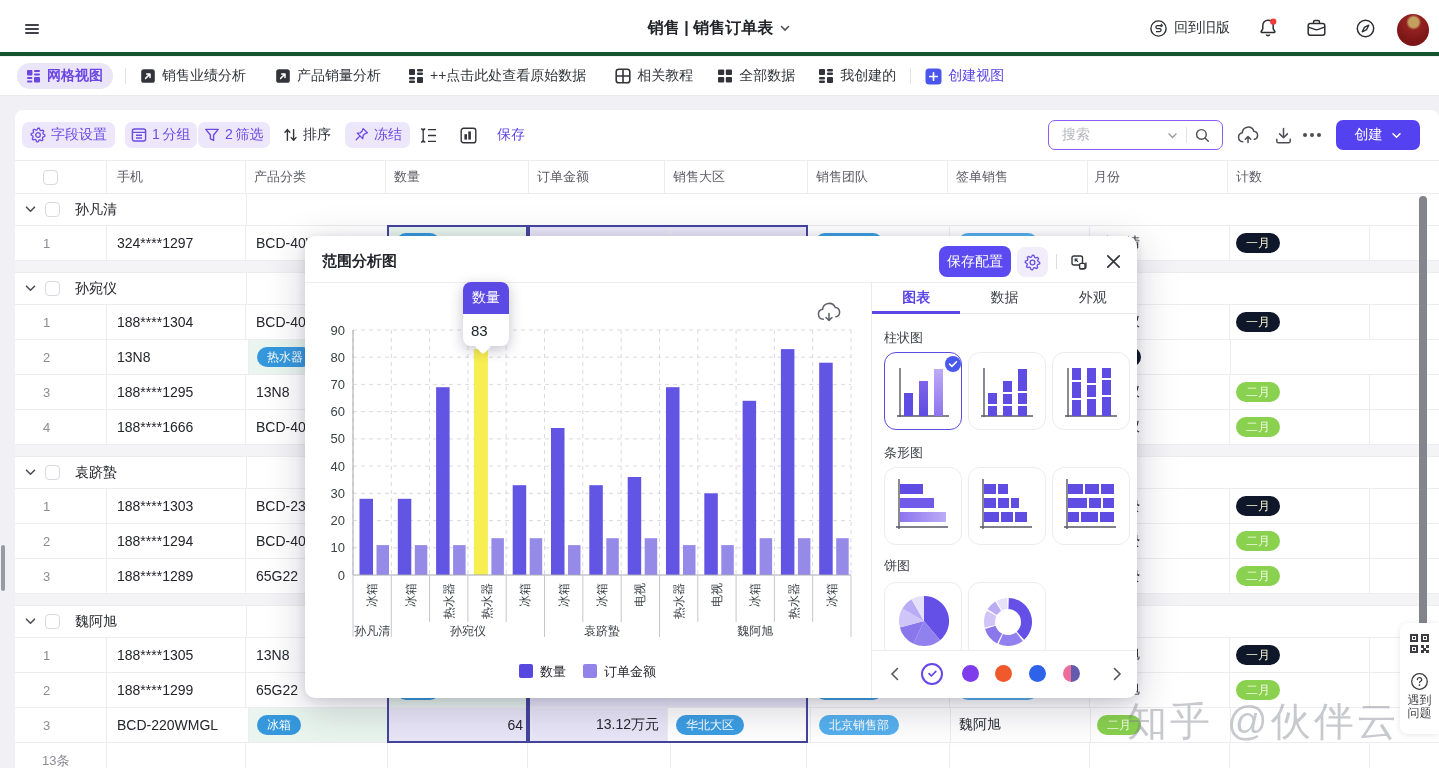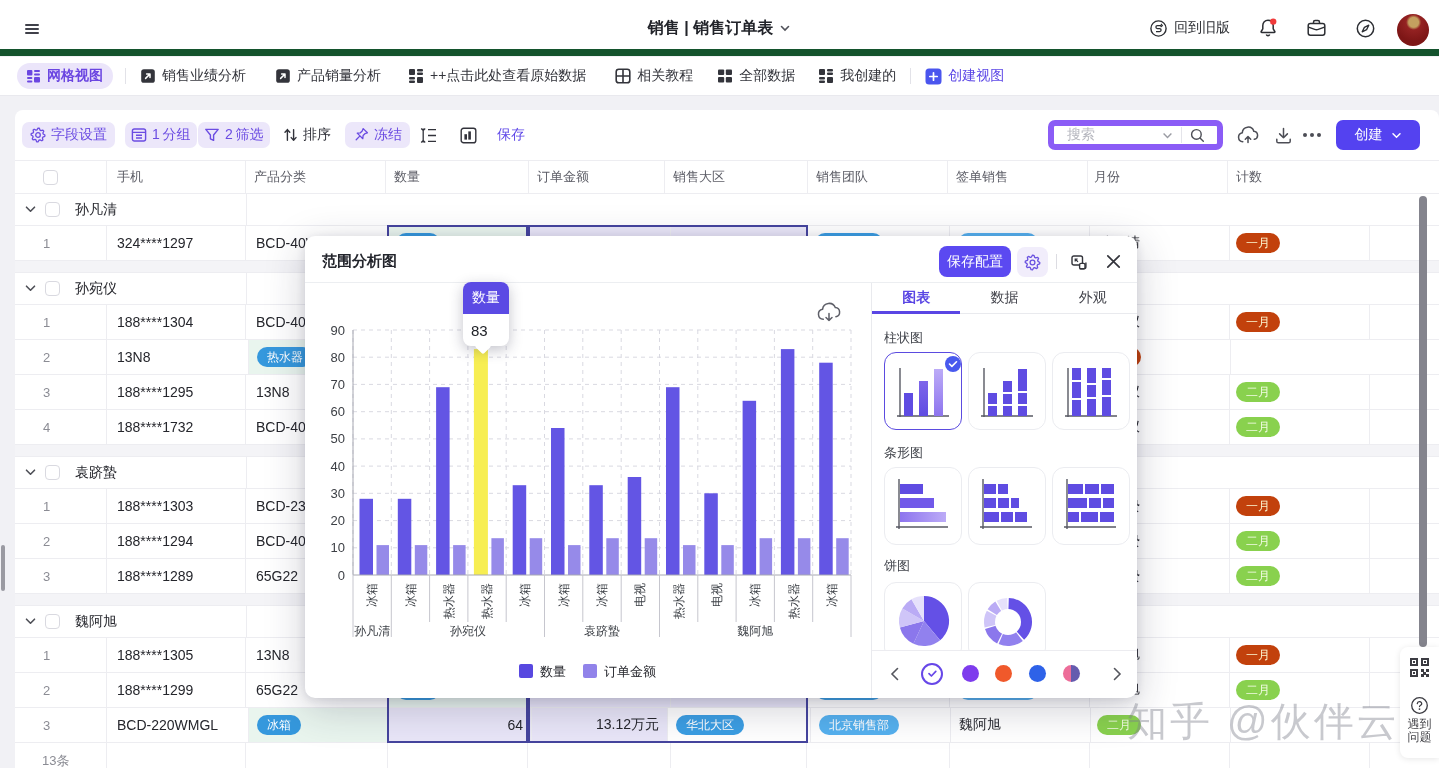--- a/index.html
+++ b/index.html
@@ -1,20 +1,20 @@
 <!DOCTYPE html>
 <html lang="zh"><head>
 <meta charset="utf-8">
 <title>销售订单表</title>
 <style>
 * { margin:0; padding:0; box-sizing:border-box; }
 html,body { width:1439px; height:768px; overflow:hidden; font-family:"Liberation Sans",sans-serif; background:#f1f1f5; }
 
 
-#topbar { position:absolute; left:0; top:0; width:1439px; height:56px; background:#fff; border-bottom:7px solid #14532d; z-index:5; }
+#topbar { position:absolute; left:0; top:0; width:1439px; height:56px; background:#fff; border-bottom:4px solid #14532d; z-index:5; }
 #hamb { position:absolute; left:25px; top:24px; width:14px; height:10px; }
 #hamb i { display:block; height:2px; background:#40414a; border-radius:1px; margin-bottom:2px; }
 #title { position:absolute; left:0; right:0; top:0; height:56px; display:flex; align-items:center; justify-content:center; font-size:16px; font-weight:bold; color:#22242a; gap:6px; }
 .tb-ic { position:absolute; top:0; height:56px; display:flex; align-items:center; color:#2c2e33; }
 #back-old { left:1150px; gap:7px; font-size:14px; }
 #avatar { position:absolute; left:1397px; top:14px; width:32px; height:32px; border-radius:50%; background:radial-gradient(circle at 52% 26%, #c4a05f 0 17%, #942222 26%, #7d1616 65%); overflow:hidden; }
 
 
 #tabsbar { position:absolute; left:0; top:57px; width:1439px; height:39px; background:#fff; border-bottom:1px solid #e9e9ee; display:flex; align-items:center; z-index:4; font-size:14px; color:#33343b; }
 .tab { display:flex; align-items:center; gap:6px; white-space:nowrap; }
@@ -47,21 +47,21 @@
 #thead .cell { color:#5c5d66; font-size:13px; }
 #tbody { position:absolute; left:0; top:84px; }
 .drow { border-bottom:1px solid #ededf1; height:35px; }
 .grow { border-bottom:1px solid #ededf1; height:32px; }
 .srow { height:12px; background:#f4f4f7; border-bottom:1px solid #ededf1; }
 .grow .gcell { display:flex; align-items:center; width:1424px; height:100%; font-size:14px; color:#25262c; }
 .tint-g { background:#e9f5ee; }
 .tint-p { background:#e9e6f8; }
 .checkbox { width:15px; height:15px; border:1px solid #d9d9e0; border-radius:4px; background:#fff; }
 .pillm { display:inline-flex; align-items:center; justify-content:center; height:20px; padding:0 10px; border-radius:10px; color:#fff; font-size:12px; }
-.pm-y { background:#c2410c; color:#fcf8d2; }
+.pm-y { background:#0f172a; color:#fcf8d2; }
 .pm-g { background:#89d14e; color:#f2fbe4; }
 .pm-b1 { background:#3b9ee3; }
 .pm-b2 { background:#55b1ef; }
 .pm-t { background:#3598dd; }
 
 
 #selg { position:absolute; left:372px; top:115px; width:141px; height:518px; border:2px solid #45449e; z-index:3; pointer-events:none; }
 #selp { position:absolute; left:513px; top:115px; width:280px; height:518px; border:2px solid #45449e; z-index:3; pointer-events:none; }
 
 
@@ -79,21 +79,21 @@
 .mtab.act { color:#5a46e4; font-weight:bold; }
 .mtab.act:after { content:""; position:absolute; left:0; right:0; bottom:-1px; height:3px; background:#5a46e4; }
 .seclab { position:absolute; font-size:13px; color:#42454c; }
 .card { position:absolute; width:78px; height:78px; border:1px solid #ebecf0; border-radius:12px; background:#fff; }
 .card.sel { border:1.5px solid #5b4be0; }
 #mfoot { position:absolute; left:0; top:367px; width:265px; height:46px; border-top:1px solid #ececf0; background:#fff; display:flex; align-items:center; z-index:4; }
 .cdot { width:17px; height:17px; border-radius:50%; }
 
 
 #watermark { position:absolute; left:1127px; top:694px; font-size:40px; color:rgba(125,127,138,.42); z-index:50; white-space:nowrap; letter-spacing:3px; }
-#helpcard { position:absolute; left:1400px; top:647px; width:39px; height:111px; background:#fff; border-radius:8px 0 0 8px; box-shadow:0 1px 6px rgba(0,0,0,.10); z-index:60; }
+#helpcard { position:absolute; left:1400px; top:623px; width:39px; height:111px; background:#fff; border-radius:8px 0 0 8px; box-shadow:0 1px 6px rgba(0,0,0,.10); z-index:60; }
 #vscroll { position:absolute; left:1419px; top:196px; width:8px; height:451px; background:#84848d; border-radius:4px; z-index:55; }
 #lscroll { position:absolute; left:1px; top:545px; width:4px; height:46px; background:#9a9aa2; border-radius:2px; z-index:55; }
 </style>
 </head>
 <body>
 
 <div id="topbar">
   <div id="hamb">
       <i></i>
       <i></i>
@@ -252,21 +252,21 @@
     </div>
     <div class="tbtn" style="position:absolute;left:437px;top:12px;padding:0 8px">
       <svg width="17" height="17" viewBox="0 0 17 17">
           <rect x="1.2" y="1.2" width="14.6" height="14.6" rx="2.4" fill="none" stroke="#32333b" stroke-width="1.4"></rect>
           <rect x="4.4" y="7.2" width="2.6" height="5.4" fill="#32333b"></rect>
           <rect x="8.3" y="4.4" width="2.6" height="8.2" fill="#32333b"></rect>
         </svg>
     </div>
     <div class="tbtn" style="position:absolute;left:474px;top:12px;color:#5f48e8">保存</div>
     <div style="flex:1"></div>
-    <div style="width:175px;height:30px;border:6px solid #8b5cf6;border-radius:7px;display:flex;align-items:center;margin-right:14px;">
+    <div style="width:175px;height:30px;border:1px solid #8b5cf6;border-radius:7px;display:flex;align-items:center;margin-right:14px;">
       <span style="flex:1;padding-left:13px;font-size:14px;color:#b6b7bf;">搜索</span>
       <svg width="11" height="11" viewBox="0 0 11 11" style="margin-right:8px">
           <path d="M1.6 3.5L5.5 7.4 9.4 3.5" fill="none" stroke="#9a9ba3" stroke-width="1.4"></path>
         </svg>
       <div style="width:1px;height:16px;background:#e4e4ea;"></div>
       <svg width="15" height="15" viewBox="0 0 15 15" style="margin:0 12px 0 8px">
           <circle cx="6.4" cy="6.4" r="4.8" fill="none" stroke="#4c4d55" stroke-width="1.4"></circle>
           <path d="M10 10l3.3 3.3" stroke="#4c4d55" stroke-width="1.4" stroke-linecap="round"></path>
         </svg>
     </div>
@@ -406,21 +406,21 @@
           <span class="pillm pm-b2">广州销售部</span>
         </div>
         <div class="cell c8">孙宛仪</div>
         <div class="cell c9">
           <span class="pillm pm-g">二月</span>
         </div>
         <div class="cell c10"></div>
       </div>
 <div class="row drow">
         <div class="cell c0">4</div>
-        <div class="cell c1">188****1732</div>
+        <div class="cell c1">188****1666</div>
         <div class="cell c2">BCD-40WDKX</div>
         <div class="cell c3 tint-g">
           <span class="pillm pm-t">冰箱</span>
         </div>
         <div class="cell c4 tint-p">33</div>
         <div class="cell c5 tint-p">6.35万元</div>
         <div class="cell c6">
           <span class="pillm pm-b1">华南大区</span>
         </div>
         <div class="cell c7">

